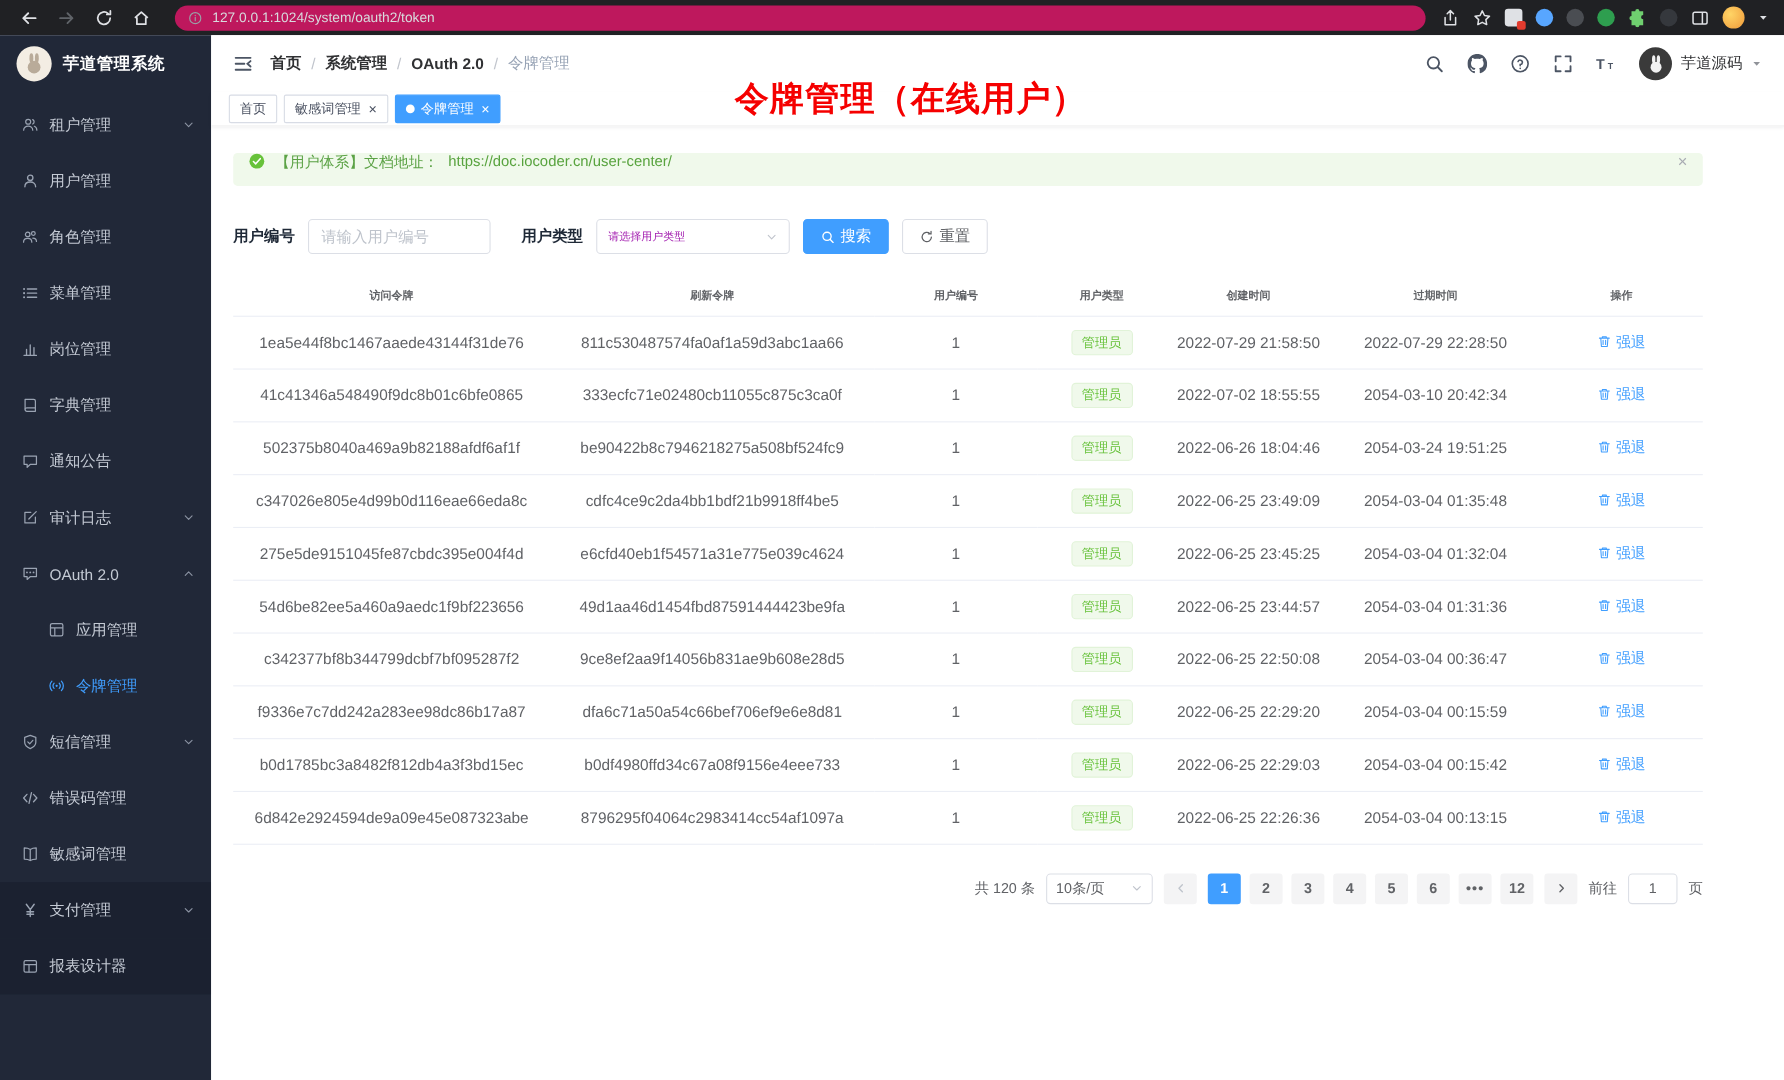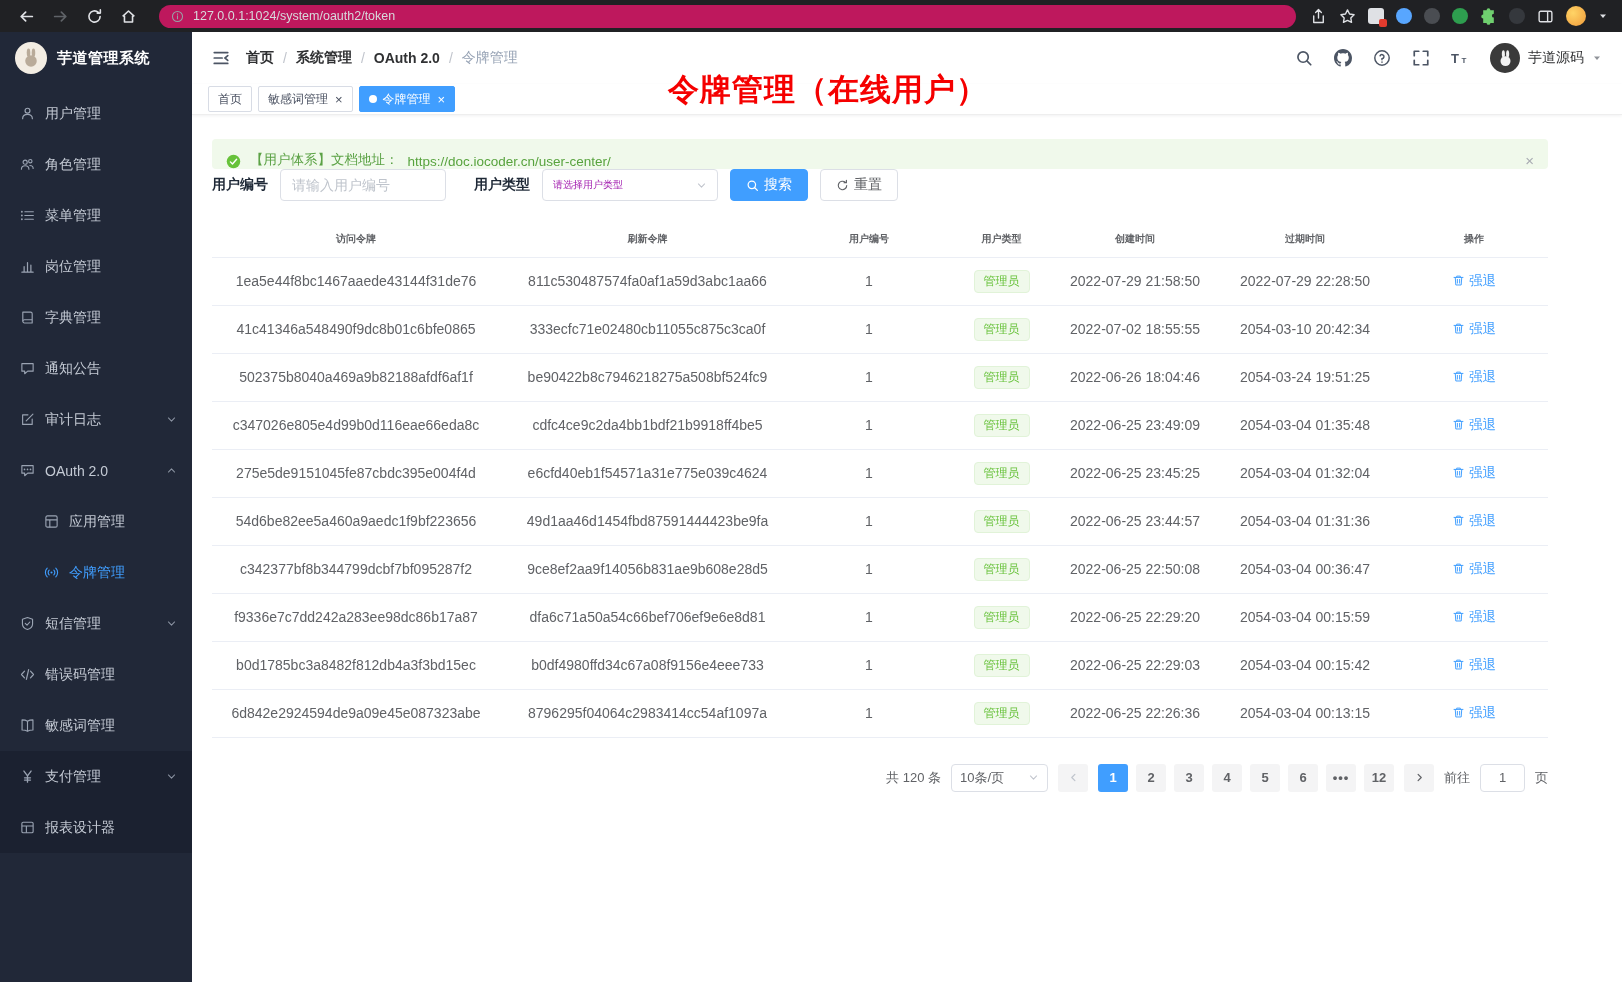--- a/index.html
+++ b/index.html
@@ -61,21 +61,21 @@
   .user-name{font-size:14px;color:#303133}
 
   .tabbar{height:31px;display:flex;align-items:center;gap:6px;padding:0 16px;border-bottom:1px solid #eee;box-shadow:0 1px 3px rgba(0,21,41,.06);position:relative;z-index:2}
   .tab{height:26px;display:inline-flex;align-items:center;gap:6px;padding:0 9px;border:1px solid #d8dce5;background:#fff;color:#495060;font-size:12px;cursor:pointer;border-radius:2px;white-space:nowrap}
   .tab-active{background:#409eff;border-color:#409eff;color:#fff}
   .tab-dot{width:8px;height:8px;border-radius:50%;background:#fff}
   .tab-close{font-size:13px;line-height:1;margin-left:1px}
 
   .content{padding:24px 74px 0 20px;position:relative}
 
-  .alert{height:30px;background:#f0f9eb;border-radius:4px;display:flex;align-items:flex-end;gap:9px;padding:0 14px;margin-bottom:0}
+  .alert{height:30px;background:#f0f9eb;border-radius:4px;display:flex;align-items:flex-start;gap:9px;padding:0 14px;margin-bottom:30px}
   .alert-check{width:15px;height:15px;color:#67c23a;flex-shrink:0}
   .alert-label{color:#5ba245;font-size:13.5px}
   .alert-link{color:#58a33e;font-size:13.5px;text-decoration:none;cursor:pointer}
   .alert-close{margin-left:auto;color:#a8abb2;font-size:15px;cursor:pointer}
 
   .filters{display:flex;align-items:center;margin-bottom:20px}
   .f-label{font-size:14px;font-weight:700;color:#1f2937;margin-right:12px}
   .f-label.lt{margin-left:28px}
   .f-input{width:166px;height:32px;border:1px solid #dcdfe6;border-radius:4px;padding:0 11px;font-size:14px;color:#606266;outline:none;font-family:inherit}
   .f-input::placeholder{color:#bfc4cc}
@@ -190,20 +190,34 @@
             <svg viewBox="0 0 16 16">
               <ellipse cx="6.2" cy="4.2" rx="1.3" ry="3.2" fill="currentColor"></ellipse>
               <ellipse cx="9.8" cy="4.2" rx="1.3" ry="3.2" fill="currentColor"></ellipse>
               <circle cx="8" cy="10.2" r="4.2" fill="currentColor"></circle>
             </svg>
           </span>
         </span>
       <span class="logo-title">芋道管理系统</span>
     </div>
     <nav class="menu">
+        <div class="menu-item">
+          <span class="mi-icon" data-icon="people">
+            <svg viewBox="0 0 16 16" fill="none" stroke="currentColor" stroke-width="1.2" stroke-linecap="round">
+              <circle cx="6" cy="5" r="2.4"></circle>
+              <path d="M1.6 13.2c0-2.4 2-4 4.4-4s4.4 1.6 4.4 4M10.4 2.9a2.4 2.4 0 0 1 0 4.3M12 9.4c1.5.6 2.4 1.9 2.4 3.8"></path>
+            </svg>
+          </span>
+          <span class="mi-label">租户管理</span>
+          <span class="mi-arrow" data-icon="chevron-down">
+            <svg viewBox="0 0 16 16" fill="none" stroke="currentColor" stroke-width="1.5" stroke-linecap="round" stroke-linejoin="round">
+              <path d="M3.5 5.8L8 10.3l4.5-4.5"></path>
+            </svg>
+          </span>
+        </div>
         <div class="menu-item">
           <span class="mi-icon" data-icon="user">
             <svg viewBox="0 0 16 16" fill="none" stroke="currentColor" stroke-width="1.3" stroke-linecap="round">
               <circle cx="8" cy="5" r="2.6"></circle>
               <path d="M2.8 13.6c0-2.9 2.3-4.6 5.2-4.6s5.2 1.7 5.2 4.6"></path>
             </svg>
           </span>
           <span class="mi-label">用户管理</span>
         </div>
         <div class="menu-item">

